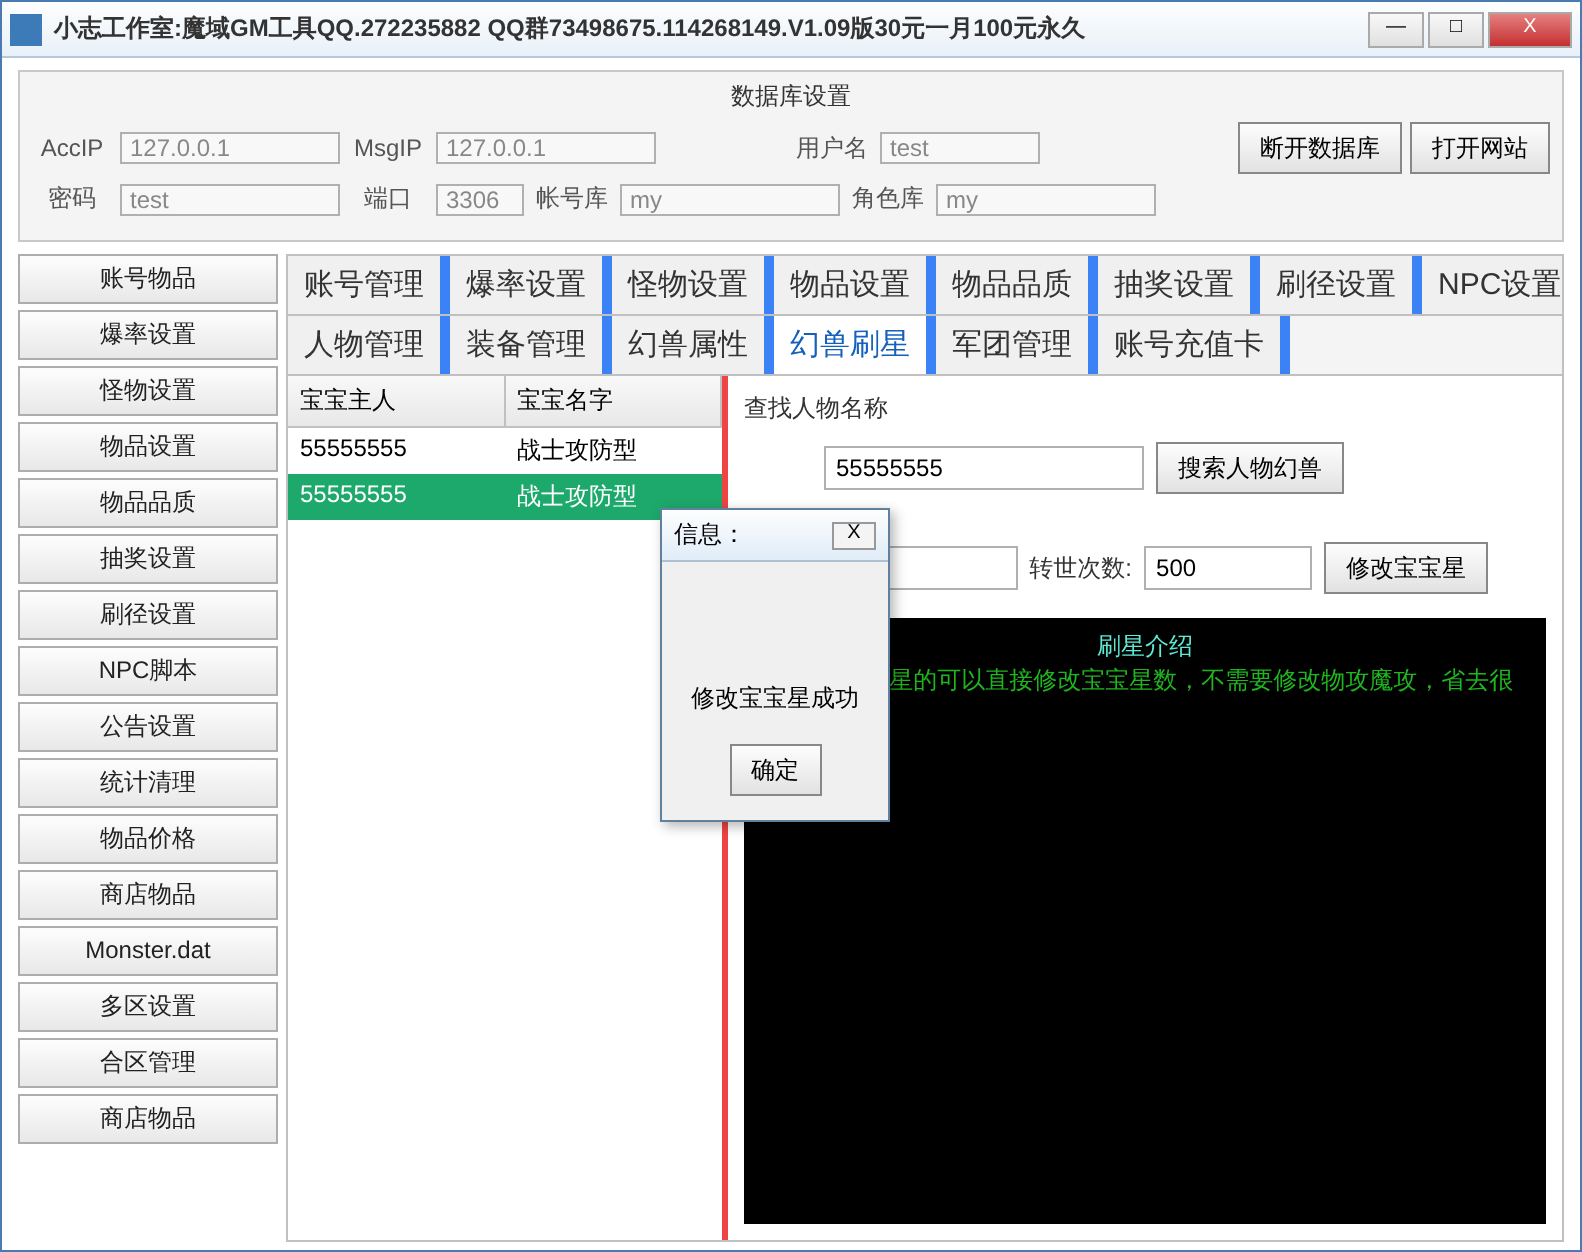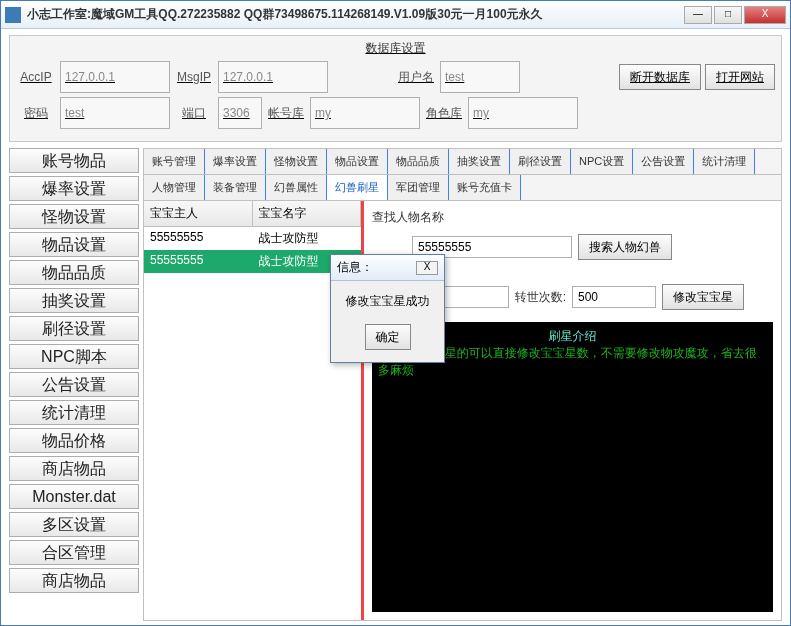--- a/index.html
+++ b/index.html
@@ -4,36 +4,36 @@
 <style>
 * { box-sizing: border-box; margin: 0; padding: 0; font-family: "Microsoft YaHei", SimSun, sans-serif; font-size: 12px; }
 body { background: #f0f0f0; width: 791px; height: 626px; overflow: hidden; }
 .window { width: 791px; height: 626px; border: 1px solid #4a7bb0; background: #fff; display: flex; flex-direction: column; }
 .titlebar { height: 28px; background: linear-gradient(#fdfefe, #e8f0f8); display: flex; align-items: center; padding: 0 4px; border-bottom: 1px solid #b8c8dc; }
 .titlebar .icon { width: 16px; height: 16px; background: #3d7ab8; margin-right: 6px; }
 .titlebar .title { flex: 1; font-weight: bold; color: #333; }
 .winbtns { display: flex; gap: 2px; }
 .winbtn { width: 28px; height: 18px; border: 1px solid #aaa; background: linear-gradient(#f8f8f8,#e0e0e0); text-align: center; line-height: 14px; font-size: 10px; cursor: pointer; }
 .winbtn.close { background: linear-gradient(#e58080,#c43030); color: #fff; width: 42px; }
-.toolbar-area { padding: 6px 8px; text-decoration: underline; }
+.toolbar-area { padding: 6px 8px; }
 .db-panel { border: 1px solid #c8c8c8; padding: 4px 6px 8px 6px; background: #f4f4f4; }
 .db-panel-title { text-align: center; font-size: 12px; margin-bottom: 4px; color: #333; }
 .db-row { display: flex; align-items: center; gap: 4px; margin-bottom: 4px; }
 .db-row label { width: 40px; text-align: center; color: #555; }
-.db-row input { border: 1px solid #b0b0b0; background: #f8f8f8; padding: 2px 4px; color: #888; height: 32px; }
+.db-row input { border: 1px solid #b0b0b0; background: #f8f8f8; padding: 2px 4px; color: #888; height: 16px; }
 .db-row input.w120 { width: 110px; }
 .db-row input.w80 { width: 80px; }
 .db-row input.w50 { width: 44px; }
 .btn { border: 1px solid #888; background: linear-gradient(#fdfdfd,#e2e2e2); padding: 4px 10px; cursor: pointer; height: 26px; }
 .main { flex: 1; display: flex; overflow: hidden; padding: 0 8px 4px 8px; gap: 4px; }
 .sidebar { width: 130px; display: flex; flex-direction: column; gap: 3px; }
-.sidebtn { border: 1px solid #adadad; background: linear-gradient(#fdfdfd,#e8e8e8); height: 25px; line-height: 23px; text-align: center; cursor: pointer; font-size: 16px; color: #222; }
+.sidebtn { border: 1px solid #adadad; background: linear-gradient(#fdfdfd,#e8e8e8); height: 25px; line-height: 23px; text-align: center; cursor: pointer; font-size: 12px; color: #222; }
 .content { flex: 1; display: flex; flex-direction: column; border: 1px solid #c0c0c0; overflow: hidden; }
 .tabrow { display: flex; border-bottom: 1px solid #c0c0c0; background: #f4f4f4; overflow: hidden; }
-.tab { padding: 5px 8px; border-right: 1px solid #3b82f6; background: #f0f0f0; cursor: pointer; white-space: nowrap; color: #333; font-size: 11px; }
+.tab { padding: 5px 8px; border-right: 5px solid #3b82f6; background: #f0f0f0; cursor: pointer; white-space: nowrap; color: #333; font-size: 15px; }
 .tab.active { background: #fff; border-bottom: 1px solid #fff; margin-bottom: -1px; color: #1560bd; }
 .workarea { flex: 1; display: flex; overflow: hidden; }
 .leftpane { width: 220px; border-right: 3px solid #ef4444; }
 .grid-head { display: flex; background: linear-gradient(#f8f8f8,#e8e8e8); border-bottom: 1px solid #c0c0c0; }
 .grid-head div { flex: 1; padding: 4px 6px; border-right: 1px solid #c0c0c0; font-size: 12px; }
 .grid-row { display: flex; }
 .grid-row div { flex: 1; padding: 3px 6px; font-size: 12px; }
 .grid-row.sel { background: #1da86c; color: #fff; }
 .rightpane { flex: 1; padding: 8px; position: relative; display: flex; flex-direction: column; }
 .fieldrow { display: flex; align-items: center; gap: 6px; margin-bottom: 8px; }
@@ -41,21 +41,21 @@
 .fieldrow input { border: 1px solid #b0b0b0; padding: 3px 5px; height: 22px; }
 .console { flex: 1; background: #000; color: #0f0; padding: 6px; font-size: 12px; margin-top: 4px; overflow: hidden; }
 .console .header { color: #5eead4; text-align: center; }
 .console .line { color: #1eb51e; margin-bottom: 2px; }
 .statusbar { height: 22px; border-top: 1px solid #c0c0c0; display: flex; background: #f0f0f0; padding: 2px 6px; font-size: 12px; align-items: center; }
 .statusbar span { margin-right: 20px; }
 .dialog { position: absolute; left: 330px; top: 254px; width: 115px; background: #f0f0f0; border: 1px solid #6080a0; box-shadow: 2px 2px 6px rgba(0,0,0,0.3); }
 .dialog-title { background: linear-gradient(#fdfefe,#e0ecf8); padding: 4px 6px; display: flex; justify-content: space-between; align-items: center; border-bottom: 1px solid #b0c0d0; }
 .dialog-title .x { border: 1px solid #999; width: 22px; height: 14px; text-align: center; line-height: 10px; font-size: 10px; cursor: pointer; background: #f4f4f4; }
 .dialog-body { padding: 12px 8px; text-align: center; }
-.dialog-body p { margin-bottom: 14px; }
+.dialog-body p { margin-bottom: 14px; margin-top: 48px; }
 </style>
 </head>
 <body>
 
 <div class="window">
   <div class="titlebar">
     <div class="icon"></div>
     <div class="title">小志工作室:魔域GM工具QQ.272235882 QQ群73498675.114268149.V1.09版30元一月100元永久</div>
     <div class="winbtns">
       <div class="winbtn">—</div>

